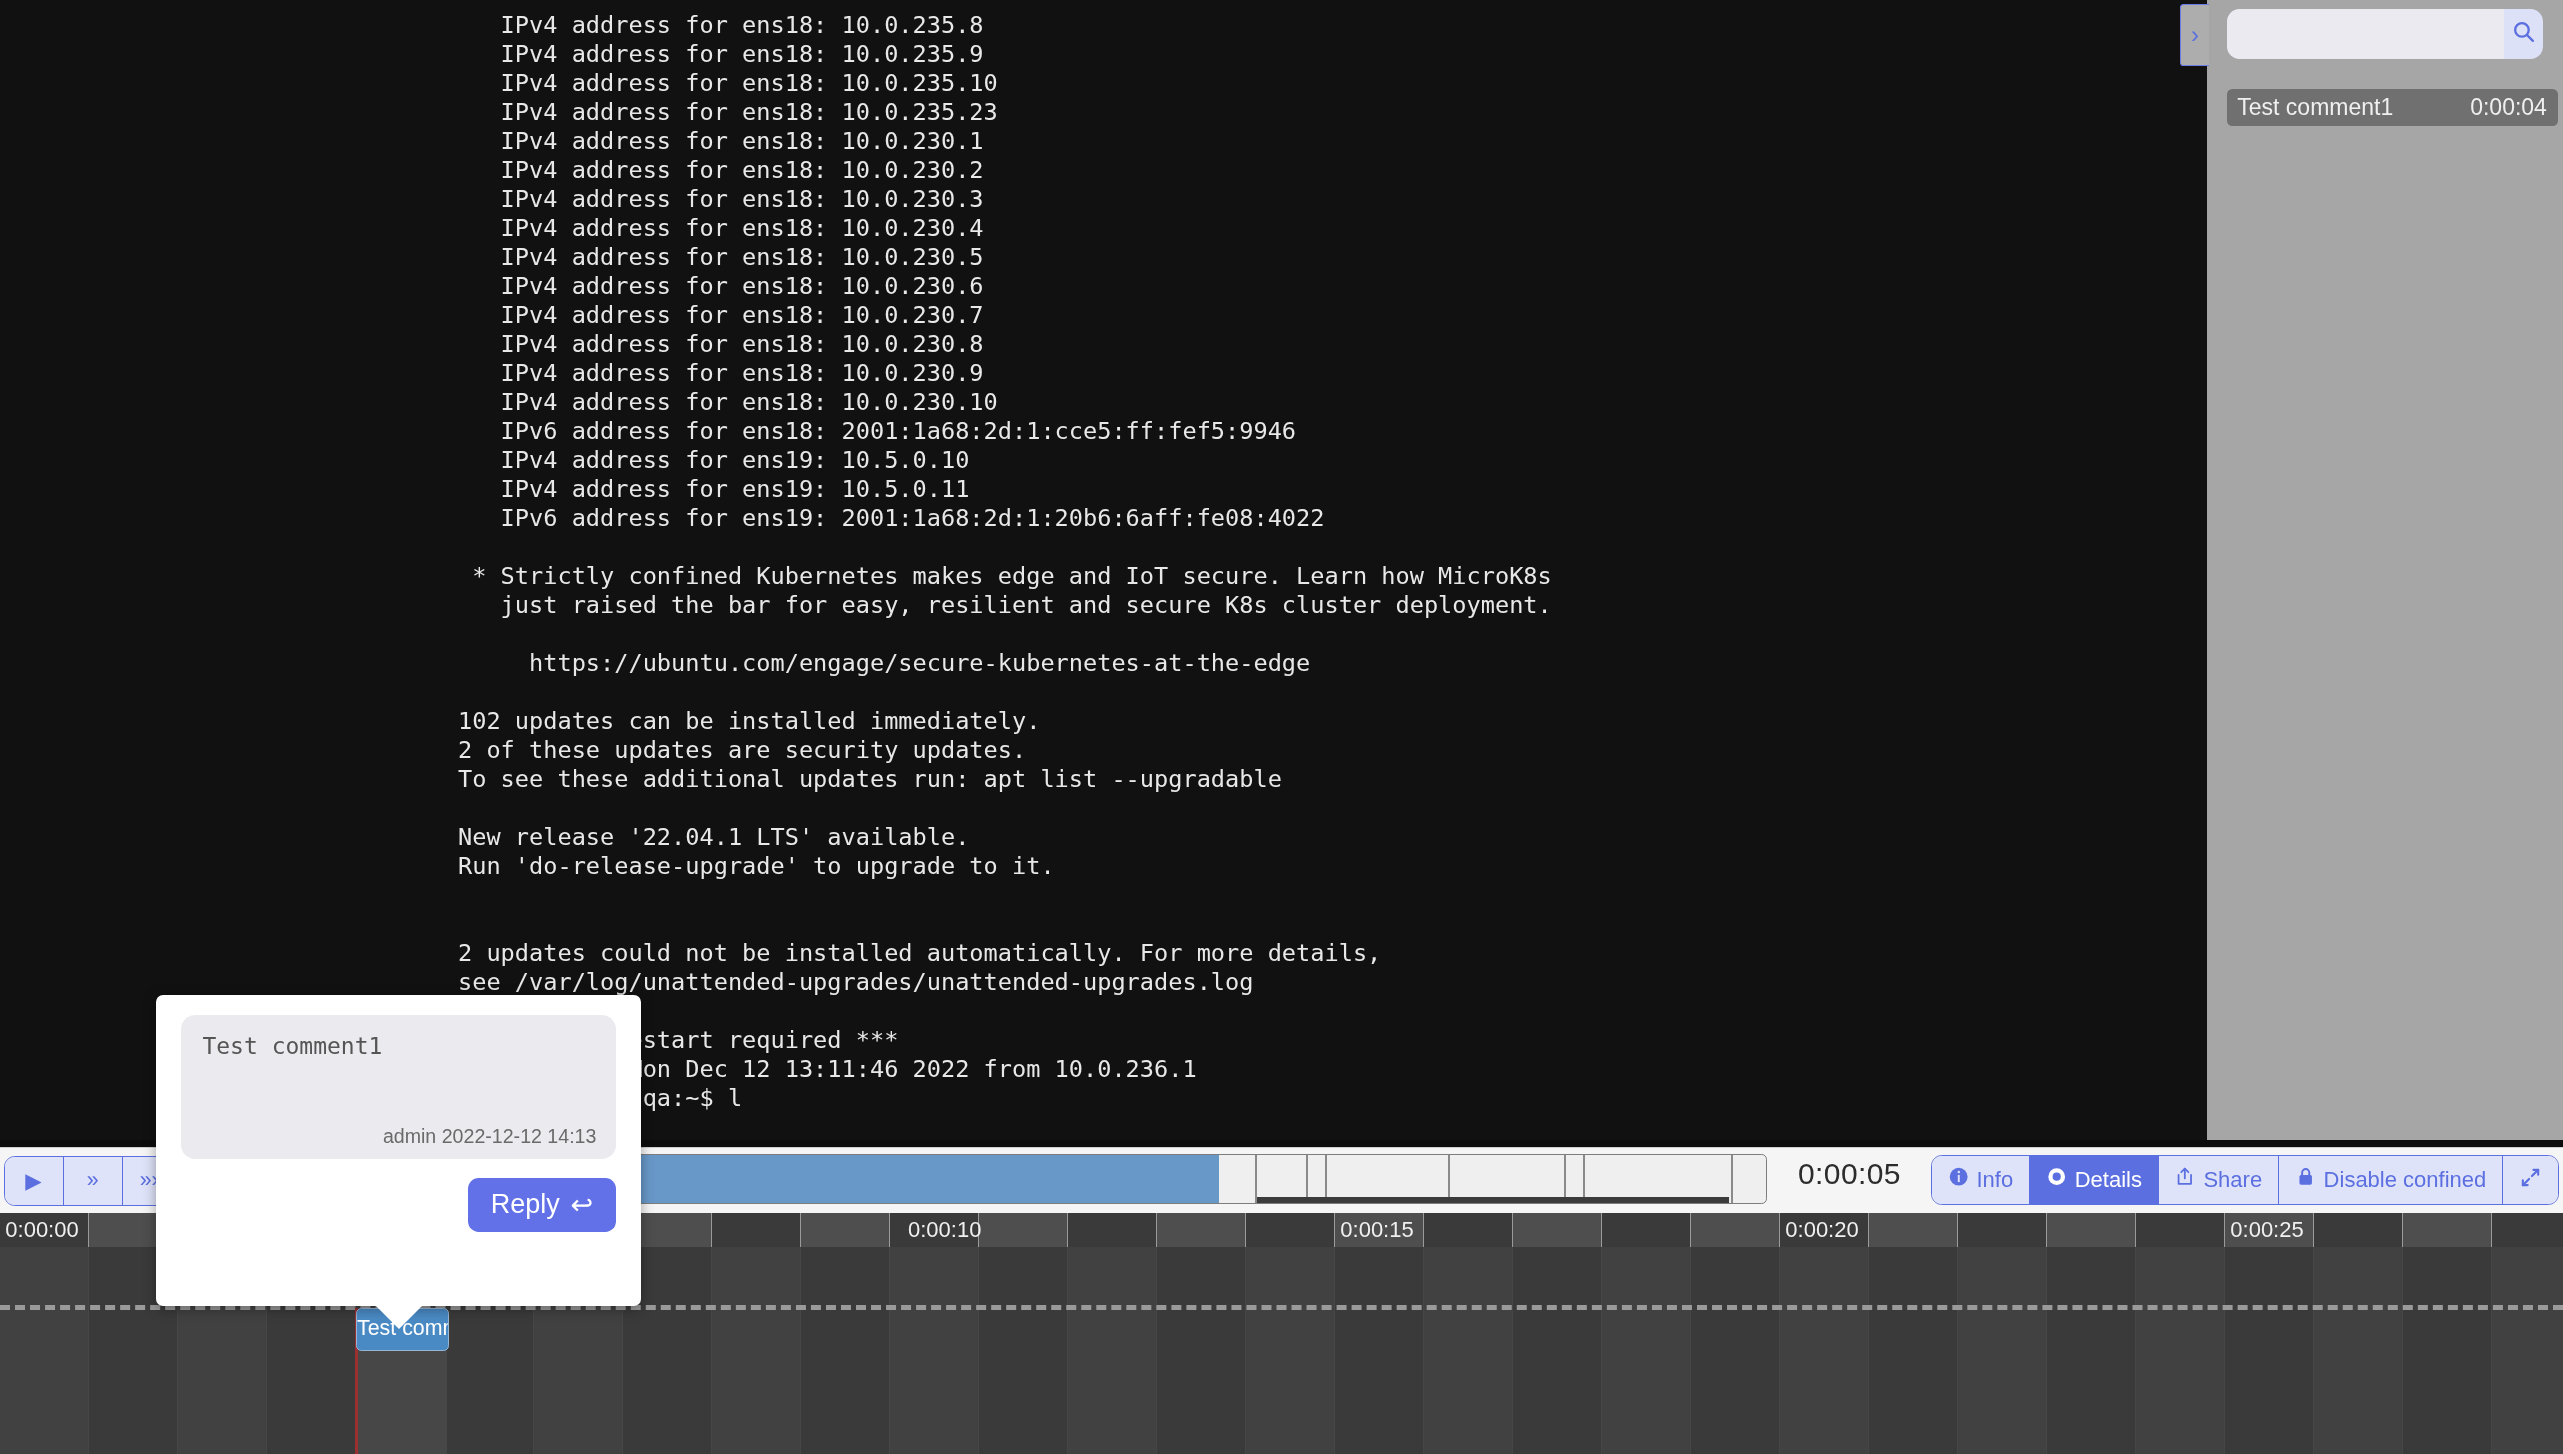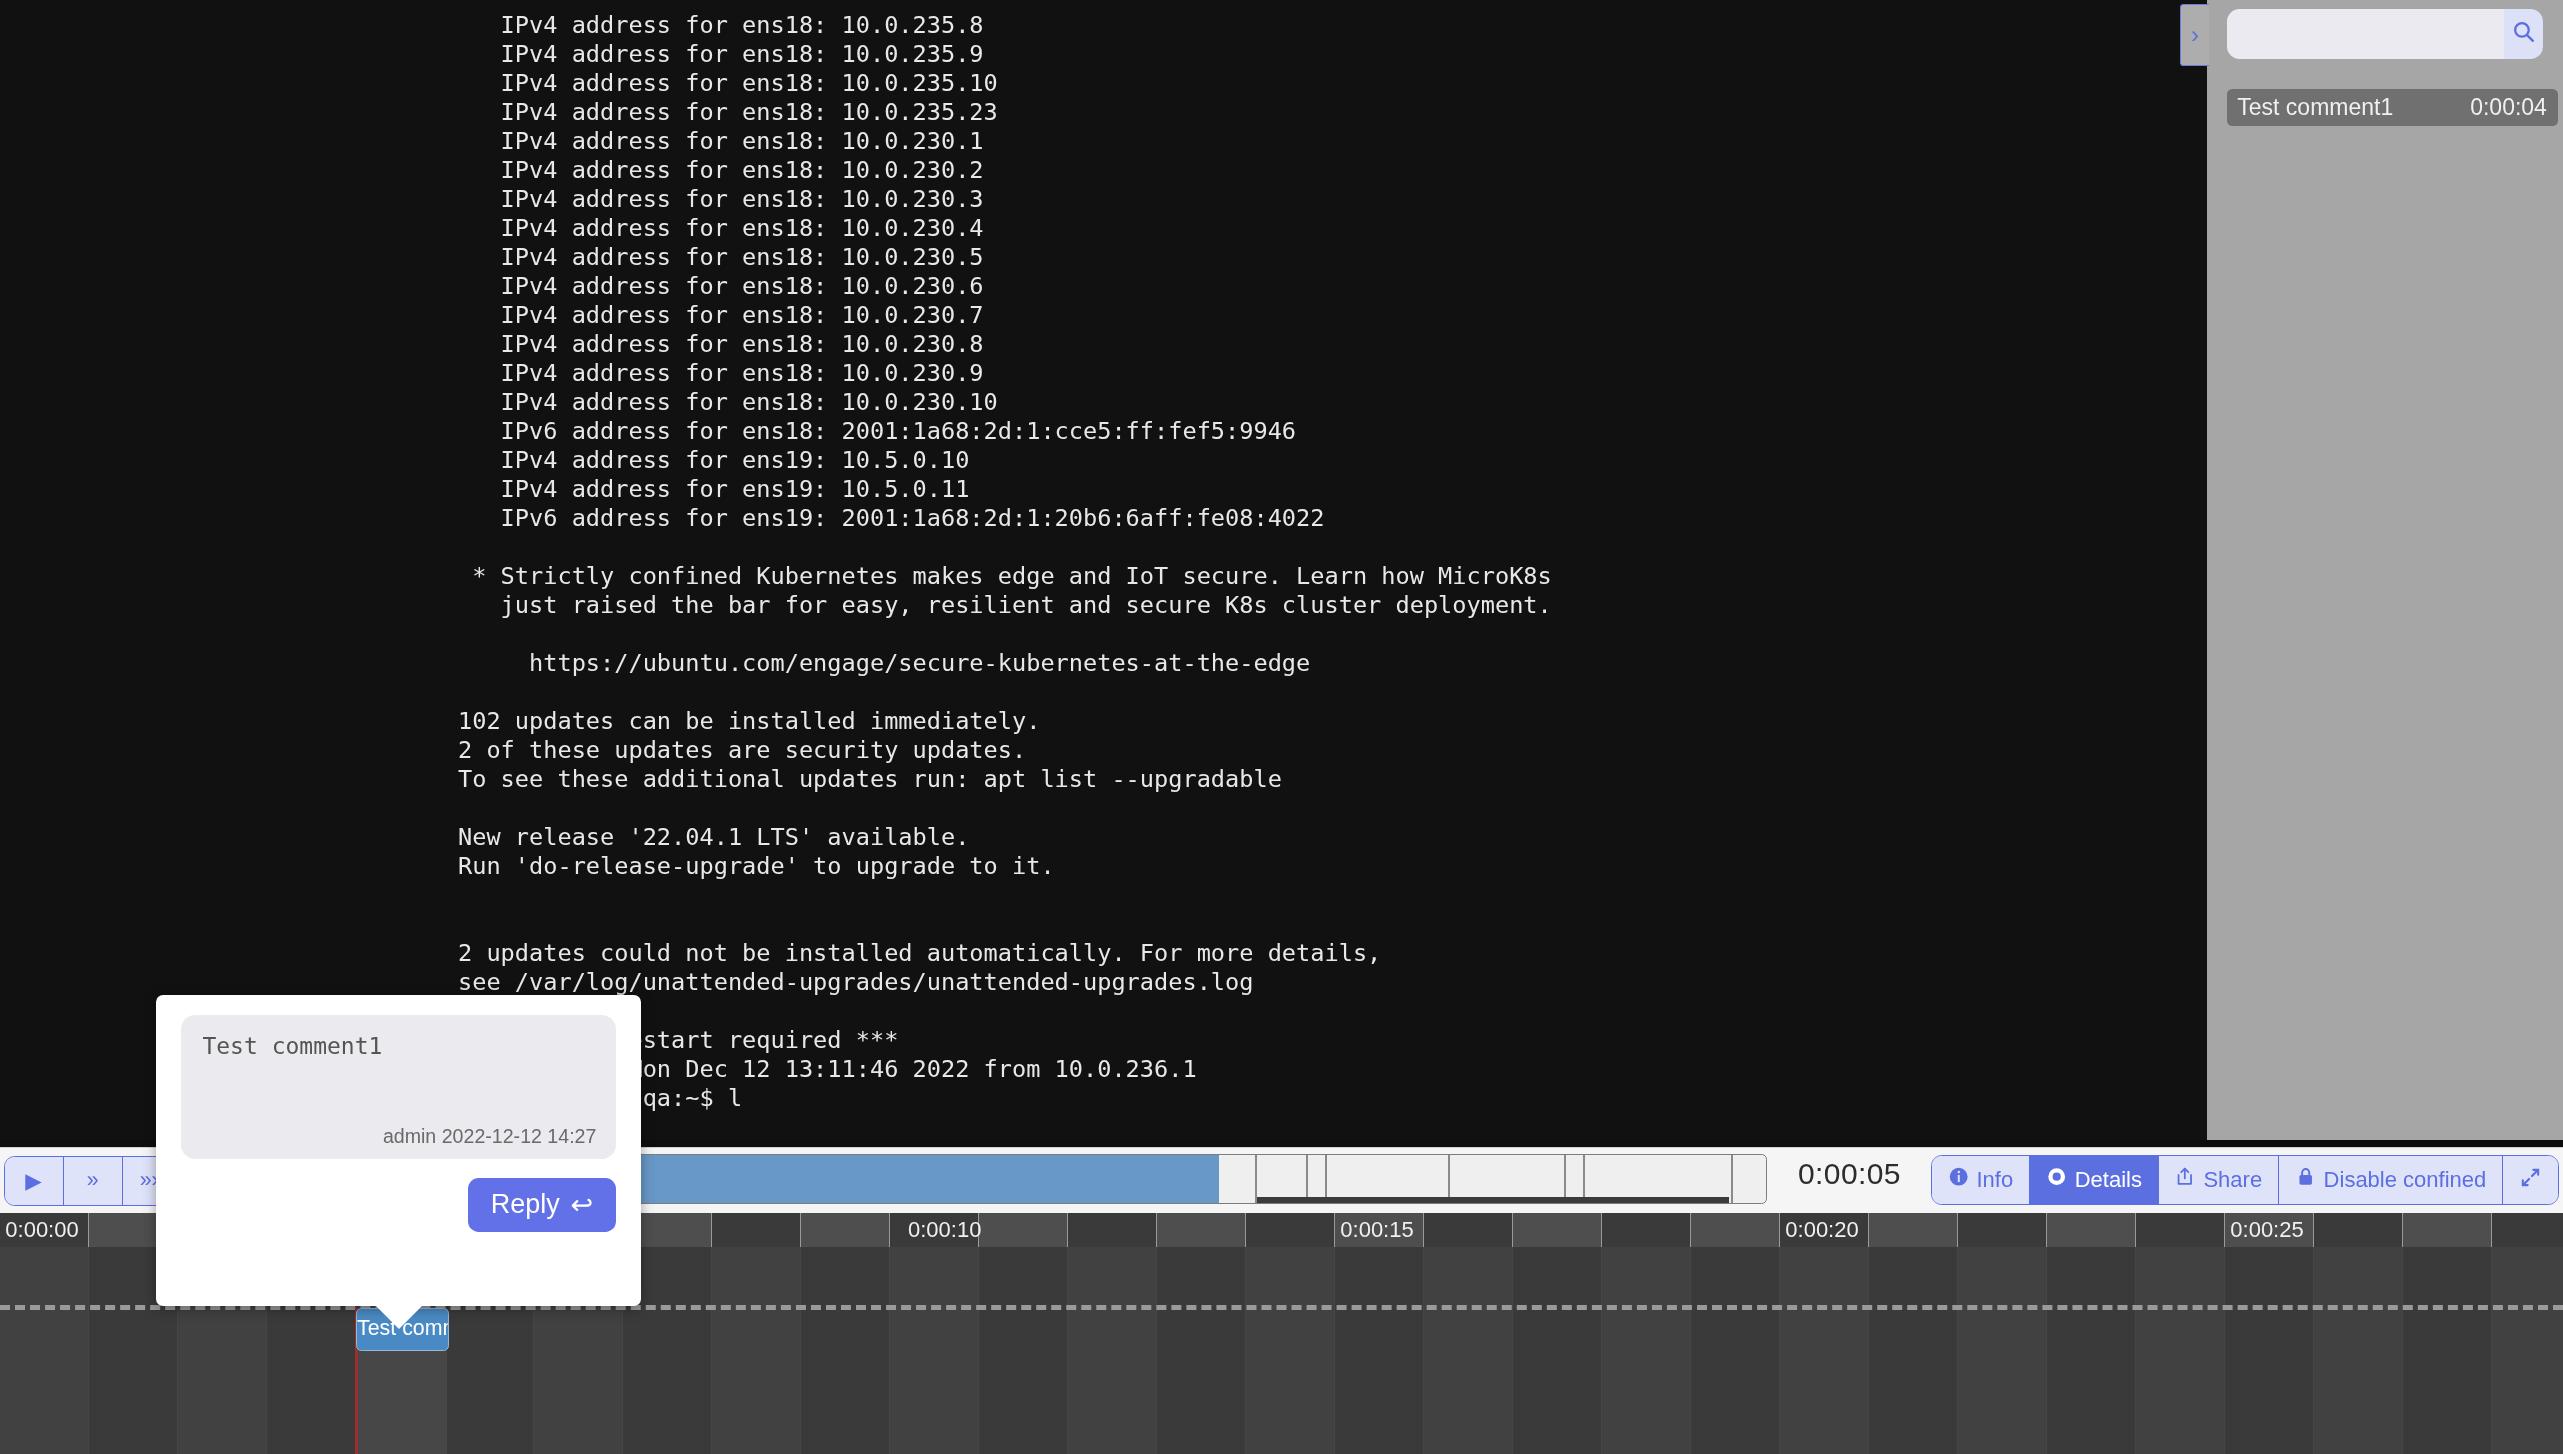--- a/index.html
+++ b/index.html
@@ -504,21 +504,21 @@
     <div class="dashed-sep"></div>
   </div>
   <div class="marker-band"></div>
   <div class="marker-line"></div>
   <div class="marker-label">Test comm</div>
 
   <div class="popup">
     <div class="popup-body">
       <div class="comment-box">
         <div class="comment-text">Test comment1</div>
-        <div class="comment-meta">admin 2022-12-12 14:27</div>
+        <div class="comment-meta">admin 2022-12-12 14:13</div>
       </div>
     </div>
     <div class="popup-actions">
       <button class="reply-btn">
         <span>Reply</span>
         <span>↩</span>
       </button>
     </div>
     <div class="popup-tail"></div>
   </div>

